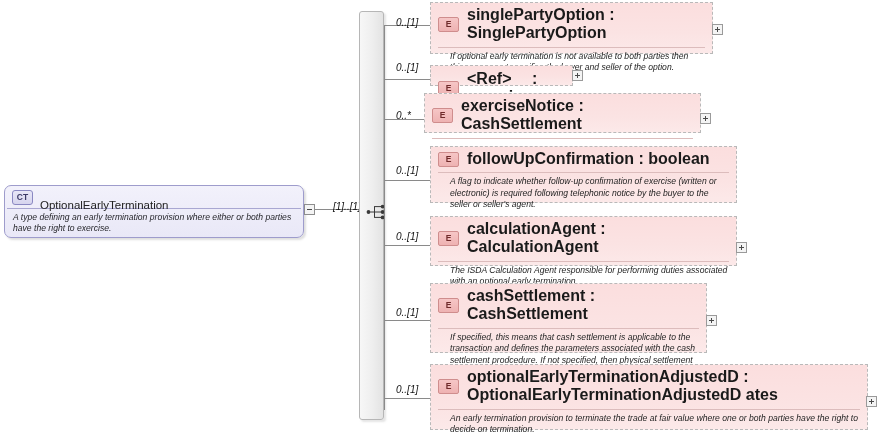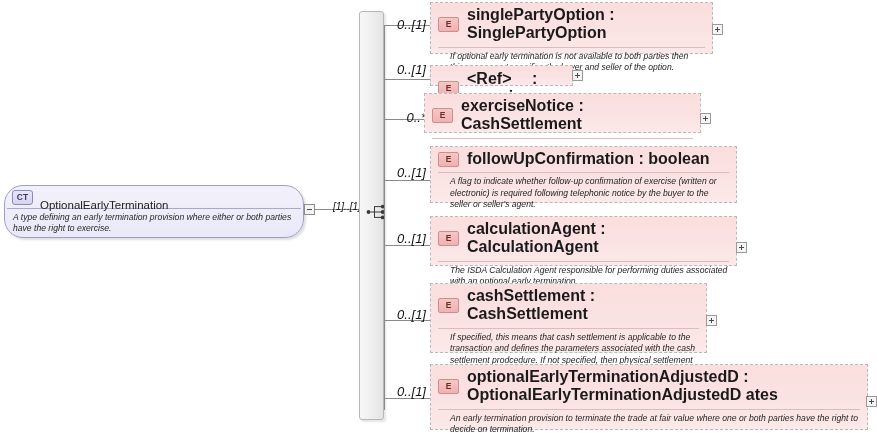--- a/index.html
+++ b/index.html
@@ -25,21 +25,21 @@
 
   
   .ct-box {
     position: absolute;
     left: 4px;
     top: 185px;
     width: 300px;
     height: 53px;
     background: linear-gradient(to bottom, #f2f1fb 0%, #e9e8f7 100%);
     border: 1px solid #9e9ccc;
-    border-radius: 19px;
+    border-radius: 7px;
     box-sizing: border-box;
     box-shadow: 2px 2px 2px rgba(150,150,150,0.30);
   }
   .ct-header {
     display: flex;
     align-items: center;
     height: 22px;
     padding-left: 7px;
     gap: 7px;
   }
@@ -222,25 +222,25 @@
     left: 4px;
     top: 2px;
     width: 1px;
     height: 5px;
     background: #4a4a4a;
   }
 
   
   .card-label {
     position: absolute;
-    font-size: 13px;
+    font-size: 10px;
     font-style: italic;
     color: #111111;
     white-space: nowrap;
-    text-align: right;
+    text-align: left;
     width: 30px;
   }
 </style>
 </head>
 <body>
 
 <div class="canvas">
 
   <div class="ct-box">
     <div class="ct-header">

